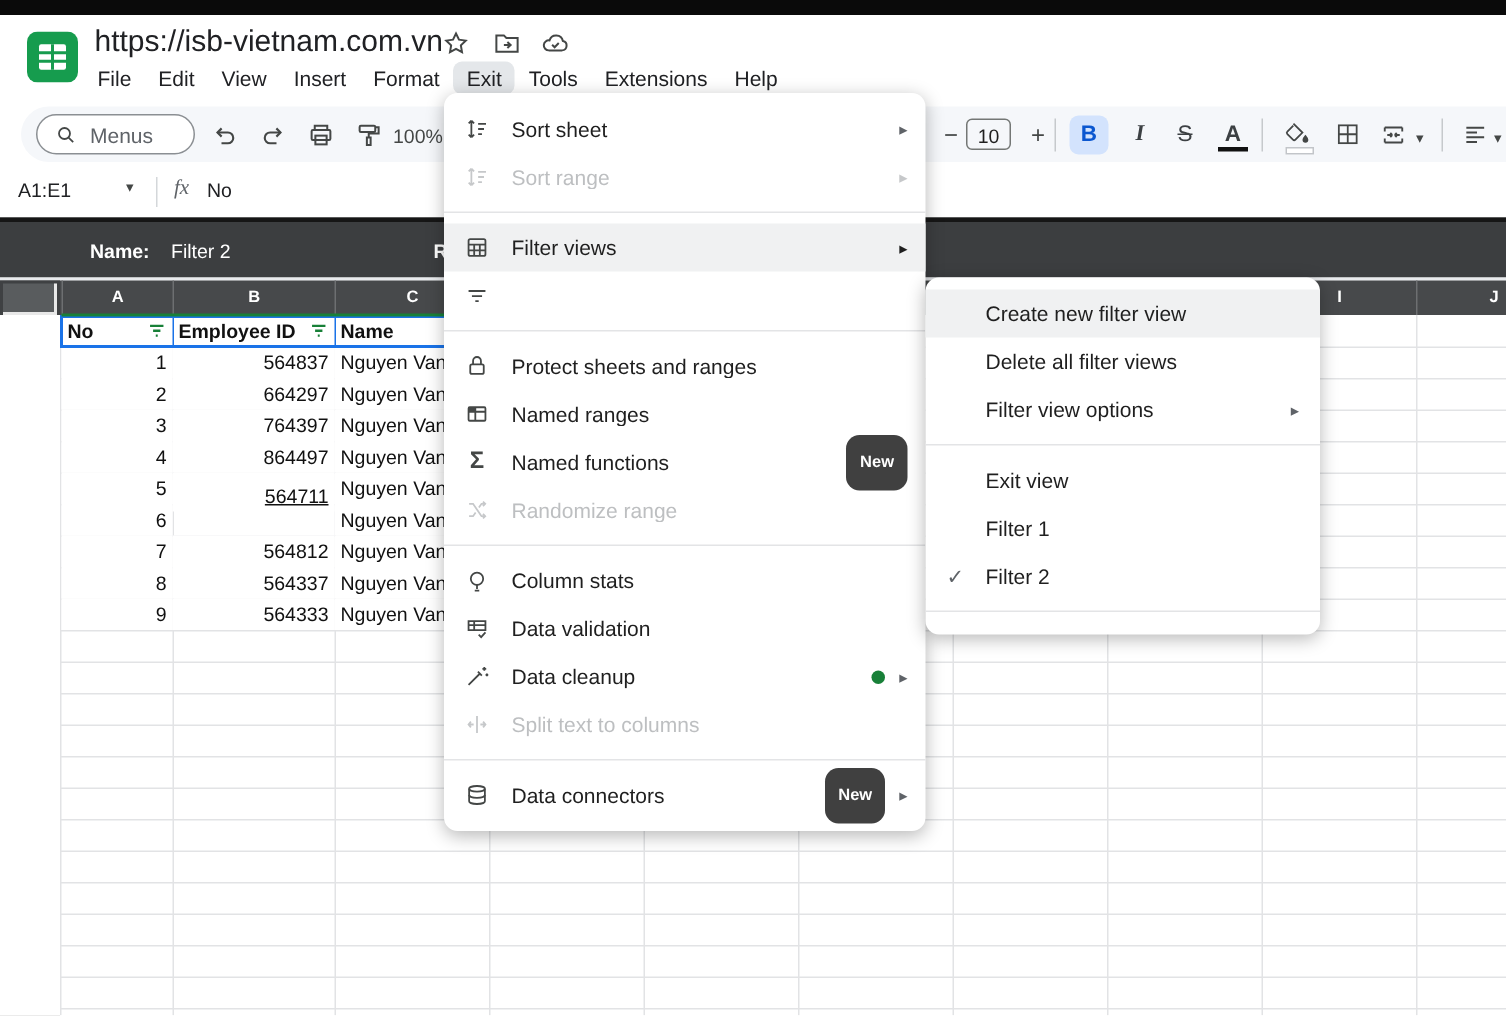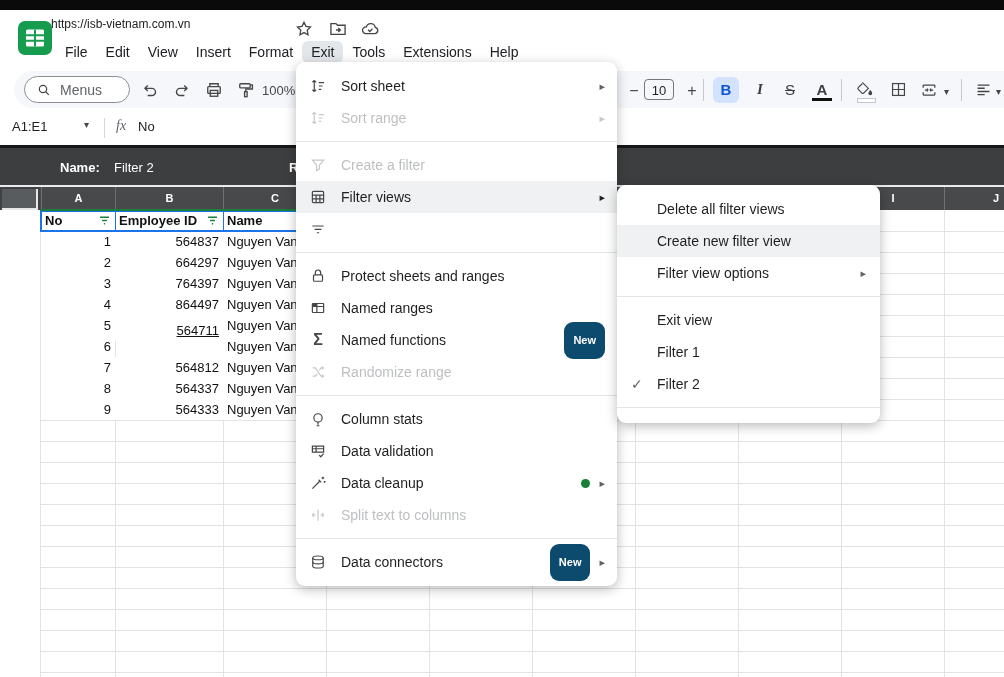--- a/index.html
+++ b/index.html
@@ -2,21 +2,21 @@
 <html><head>
 <meta charset="utf-8">
 <style>
   html,body{margin:0;padding:0;background:#fff;}
   .stage{position:relative;width:1004px;height:677px;overflow:hidden;
     font-family:"Liberation Sans",sans-serif;color:#1f1f1f;background:#fff;}
   .abs{position:absolute;}
   
   #topbar{left:0;top:0;width:1004px;height:10px;background:#0a0a0a;}
   #logo{left:18px;top:21px;width:34px;height:34px;}
-  #doc-title{left:51px;top:17px;font-size:12px;color:#202124;white-space:nowrap;}
+  #doc-title{left:63px;top:17px;font-size:20px;color:#202124;white-space:nowrap;}
   .title-ic{top:19px;width:20px;height:20px;color:#444746;}
   #menubar{left:56px;top:40px;height:24px;display:flex;align-items:center;}
   .mb-item{font-size:14px;color:#202124;padding:3px 9px;border-radius:6px;white-space:nowrap;}
   .mb-item.active{background:#e4e7ea;}
   
   #toolbar{left:14px;top:71px;width:990px;height:37px;background:#f5f7fa;border-radius:19px 0 0 19px;}
   .tb-ic{top:80px;width:20px;height:20px;color:#444746;text-align:center;}
   #search-pill{left:24px;top:76px;width:106px;height:27px;background:#fff;border:1px solid #8b8f93;
     border-radius:14px;display:flex;align-items:center;gap:8px;padding:0 0 0 11px;box-sizing:border-box;}
   #search-pill .lbl{font-size:14px;color:#5f6368;}
@@ -73,21 +73,21 @@
   .m-item.dis{color:#bdbfc1;}
   .m-item.dis .m-ic{color:#c6c8ca;}
   .m-ic{width:20px;height:20px;display:flex;align-items:center;justify-content:center;color:#444746;
     font-size:16px;font-weight:bold;flex:none;}
   .m-lb{flex:1;white-space:nowrap;overflow:hidden;}
   .m-right{display:flex;align-items:center;gap:9px;flex:none;}
   .m-arrow{font-size:11px;color:#5f6368;}
   .m-item.dis .m-arrow{color:#c6c8ca;}
   .m-item.hl .m-arrow{color:#1f1f1f;}
   .m-div{height:1px;background:#e3e4e6;margin:7px 0;}
-  .badge{background:#0c4a6e;color:#fff;font-size:11px;font-weight:bold;border-radius:9px;padding:13px 9px;line-height:1;}
+  .badge{background:#404040;color:#fff;font-size:11px;font-weight:bold;border-radius:9px;padding:13px 9px;line-height:1;}
   .gdot{width:9px;height:9px;border-radius:50%;background:#188038;}
   .m-check{width:26px;flex:none;font-size:14px;color:#5f6368;text-align:left;}
   .sm-item{height:32px;display:flex;align-items:center;padding:0 14px;font-size:14px;color:#1f1f1f;}
   .sm-item.hl{background:#f0f1f2;}
   svg{display:block;}
 </style>
 </head>
 <body>
 
 <div class="stage">
@@ -403,29 +403,20 @@
               <path d="M13 7.5h7M13 12h5.2M13 16.5h3.4"></path>
             </g>
           </svg>
         </span>
         <span class="m-lb">Sort range</span>
         <span class="m-right">
           <span class="m-arrow">▸</span>
         </span>
       </div>
       <div class="m-div"></div>
-      <div class="m-item dis">
-        <span class="m-ic">
-          <svg width="18" height="18" viewBox="0 0 24 24">
-            <path d="M4.5 5.5h15l-5.6 6.6v5.4l-3.8 1.9v-7.3z" fill="none" stroke="currentColor" stroke-width="1.6"></path>
-          </svg>
-        </span>
-        <span class="m-lb">Create a filter</span>
-        <span class="m-right"></span>
-      </div>
       <div class="m-item hl">
         <span class="m-ic">
           <svg width="18" height="18" viewBox="0 0 24 24">
             <g fill="none" stroke="currentColor" stroke-width="1.6">
               <rect x="4.5" y="4.5" width="15" height="15" rx="1.5"></rect>
               <path d="M4.5 9.5h15M9.5 9.5v10M14.5 9.5v10M4.5 14.5h15"></path>
             </g>
           </svg>
         </span>
         <span class="m-lb">Filter views</span>
@@ -555,27 +546,27 @@
         </span>
         <span class="m-lb">Data connectors</span>
         <span class="m-right">
           <span class="badge">New</span>
           <span class="m-arrow">▸</span>
         </span>
       </div>
     </div>
 
   <div class="abs menu-panel" id="fv-submenu">
+      <div class="sm-item hl">
+        <span class="m-check"></span>
+        <span class="m-lb">Create new filter view</span>
+      </div>
       <div class="sm-item">
         <span class="m-check"></span>
         <span class="m-lb">Delete all filter views</span>
-      </div>
-      <div class="sm-item hl">
-        <span class="m-check"></span>
-        <span class="m-lb">Create new filter view</span>
       </div>
       <div class="sm-item">
         <span class="m-check"></span>
         <span class="m-lb">Filter view options</span>
         <span class="m-arrow">▸</span>
       </div>
       <div class="m-div"></div>
       <div class="sm-item">
         <span class="m-check"></span>
         <span class="m-lb">Exit view</span>

